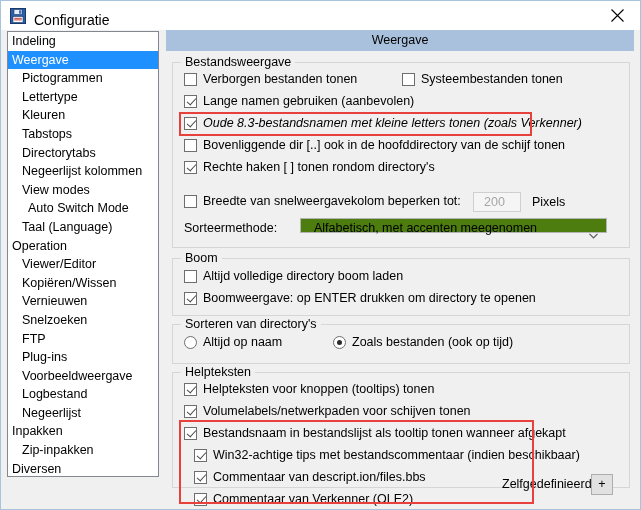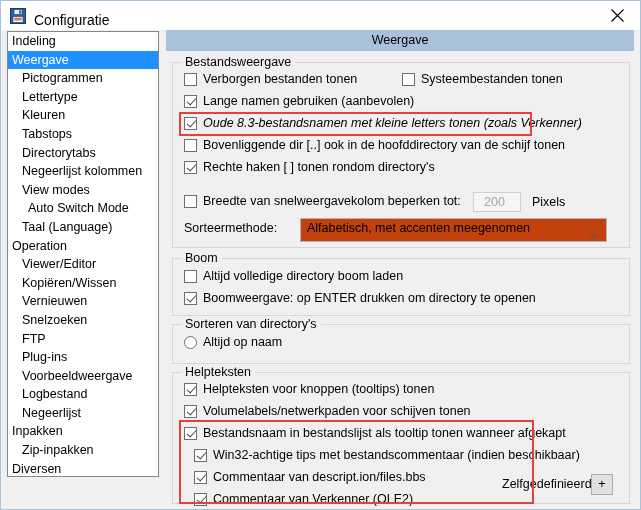--- a/index.html
+++ b/index.html
@@ -197,27 +197,27 @@
     background: #f5f5f5;
     color: #a6a6a6;
     font-size: 12.5px;
     line-height: 18px;
     padding-left: 10px;
     font-family: "Liberation Sans", sans-serif;
   }
   #sort-select {
     position: absolute;
     left: 134px; top: 188px;
-    width: 307px; height: 24px;
+    width: 307px; height: 15px;
     box-sizing: border-box;
     border: 1px solid #b4b4b4;
-    background: #c2410c;
+    background: #4d7c0f;
     font-size: 12.5px;
     line-height: 19px;
-    padding-left: 6px;
+    padding-left: 13px;
     cursor: default;
   }
   #sort-arrow {
     position: absolute;
     right: 8px; top: 7px;
     width: 9px; height: 6px;
   }
   #custom-plus {
     position: absolute;
     left: 425px; top: 444px;
@@ -355,22 +355,26 @@
         <span>Boomweergave: op ENTER drukken om directory te openen</span>
       </div>
 
       <div class="groupbox" style="left:6px; top:294px; width:458px; height:40px;">
         <span class="group-title">Sorteren van directory's</span>
       </div>
       <div class="radiorow" style="left:18px; top:305px;">
         <span class="radio"></span>
         <span>Altijd op naam</span>
       </div>
-
-      <div class="groupbox" style="left:6px; top:342px; width:458px; height:132px;">
+      <div class="radiorow" style="left:167px; top:305px;">
+        <span class="radio selected"></span>
+        <span>Zoals bestanden (ook op tijd)</span>
+      </div>
+
+      <div class="groupbox" style="left:6px; top:342px; width:458px; height:116px;">
         <span class="group-title">Helpteksten</span>
       </div>
       <div class="cbrow" style="left:18px; top:352px;">
         <span class="cbox checked"></span>
         <span>Helpteksten voor knoppen (tooltips) tonen</span>
       </div>
       <div class="cbrow" style="left:18px; top:374px;">
         <span class="cbox checked"></span>
         <span>Volumelabels/netwerkpaden voor schijven tonen</span>
       </div>

